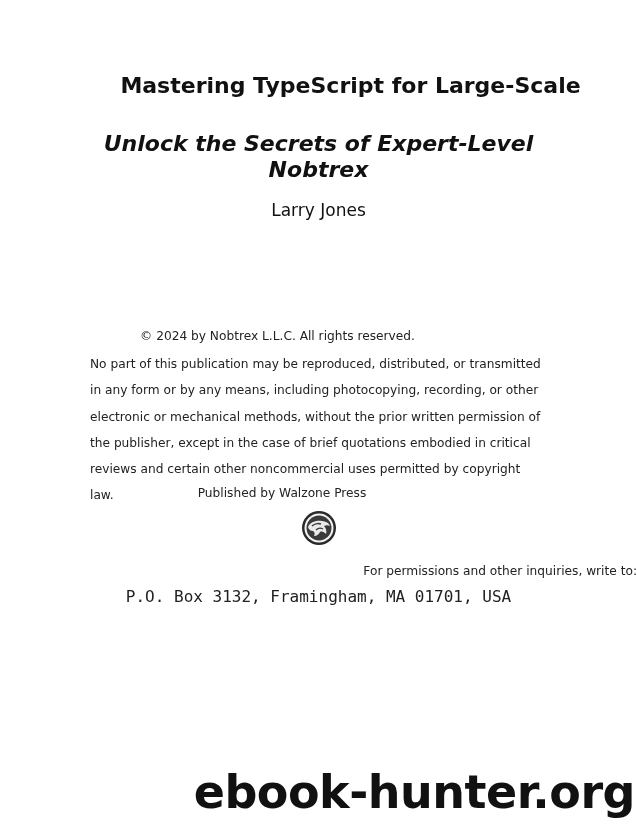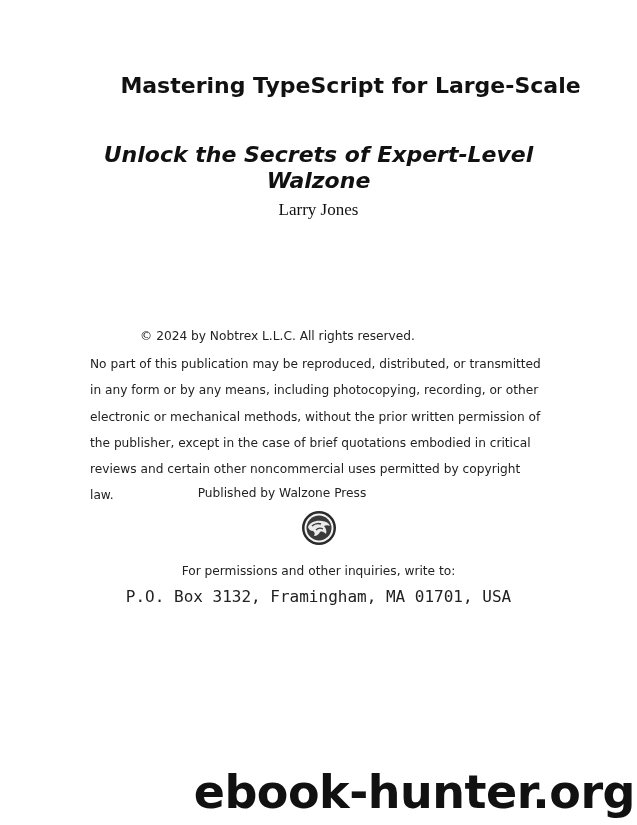--- a/index.html
+++ b/index.html
@@ -6,65 +6,65 @@
     body {
       width: 637px; height: 825px; background: #ffffff; color: #111;
       position: relative; overflow: hidden;
       font-family: "DejaVu Sans", sans-serif;
     }
     .title {
       position: absolute; left: 0; width: 637px; top: 73px;
       text-align: center; font-weight: bold; font-size: 22px; line-height: 26px; color: #111; padding-left: 32px;
     }
     .subtitle {
-      position: absolute; left: 0; width: 637px; top: 142px;
+      position: absolute; left: 0; width: 637px; top: 131px;
       text-align: center; font-weight: bold; font-style: italic; font-size: 22px; line-height: 26px; color: #111;
     }
     .author {
       position: absolute; left: 0; width: 637px; top: 199px;
-      text-align: center; font-size: 17px; line-height: 22px; color: #111; font-family: Liberation Serif, serif;
+      text-align: center; font-size: 17px; line-height: 22px; color: #111;
     }
     .copyright {
       position: absolute; left: 0; width: 555px; top: 328px;
       text-align: center; font-size: 12.2px; line-height: 16px; color: #222;
     }
     .legal {
       position: absolute; left: 90px; width: 457px; top: 351px;
       text-align: left; font-size: 12.2px; line-height: 26.3px; color: #222;
     }
     .publisher {
       position: absolute; left: 0; width: 564px; top: 485px;
       text-align: center; font-size: 12.2px; line-height: 16px; color: #222;
     }
     .logo {
       position: absolute; left: 301px; top: 510px; width: 36px; height: 36px;
     }
     .permissions {
       position: absolute; left: 0; width: 637px; top: 563px;
-      text-align: center; font-size: 12.2px; line-height: 16px; color: #222;
+      text-align: right; font-size: 12.2px; line-height: 16px; color: #222;
     }
     .address {
       position: absolute; left: 0; width: 637px; top: 589px;
       text-align: center; font-family: "DejaVu Sans Mono", monospace; font-size: 16px; line-height: 16px; color: #222;
     }
     .watermark {
       position: absolute; right: 2px; top: 764px;
       font-weight: bold; font-size: 46px; line-height: 56px; color: #111; letter-spacing: -0.5px;
     }
   </style>
 </head>
 <body>
 
 <div class="title">
   <div>Mastering TypeScript for Large-Scale</div>
 </div>
 
 <div class="subtitle">
   <div>Unlock the Secrets of Expert-Level</div>
-  <div>Walzone</div>
+  <div>Nobtrex</div>
 </div>
 
 <div class="author">Larry Jones</div>
 
 <div class="copyright">© 2024 by Nobtrex L.L.C. All rights reserved.</div>
 
 <div class="legal">No part of this publication may be reproduced, distributed, or transmitted in any form or by any means, including photocopying, recording, or other electronic or mechanical methods, without the prior written permission of the publisher, except in the case of brief quotations embodied in critical reviews and certain other noncommercial uses permitted by copyright law.</div>
 
 <div class="publisher">Published by Walzone Press</div>
 

